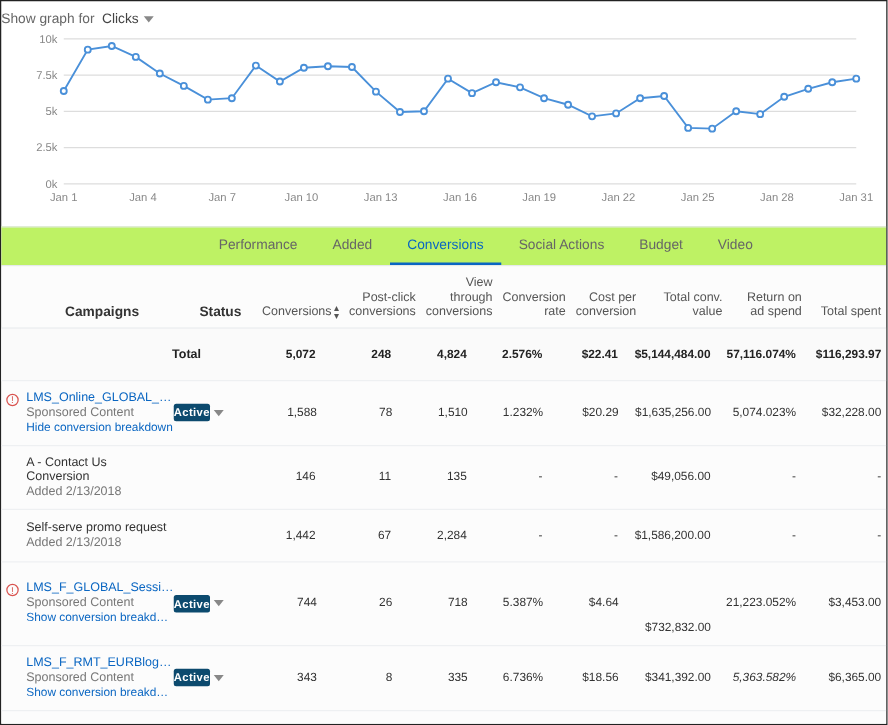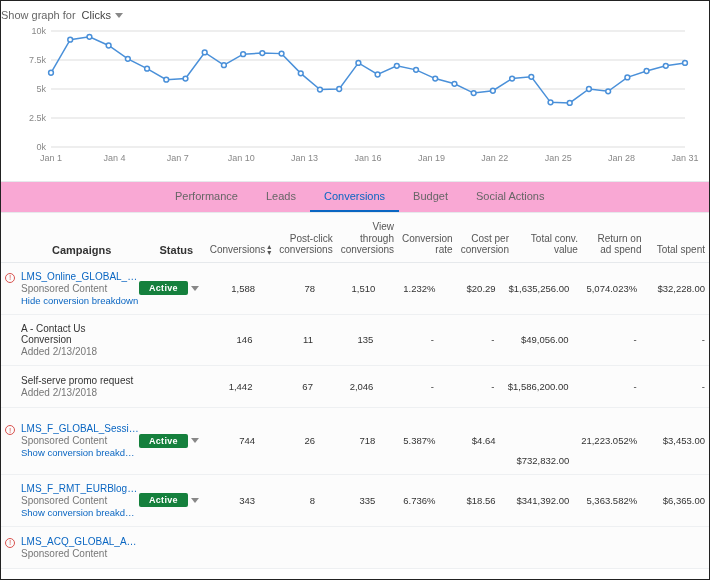--- a/index.html
+++ b/index.html
@@ -7,38 +7,38 @@
 .container { padding: 8px 0; }
 .header-row { display: flex; align-items: center; gap: 6px; color: #666; font-size: 11px; margin-bottom: 4px; }
 .dropdown-trigger { display: inline-flex; align-items: center; gap: 4px; color: #444; cursor: pointer; }
 .chevron-down { width: 0; height: 0; border-left: 4px solid transparent; border-right: 4px solid transparent; border-top: 5px solid #888; }
 .chart-area { width: 100%; height: 140px; position: relative; }
 .chart-svg { width: 100%; height: 100%; }
 .chart-axis { stroke: #ddd; stroke-width: 1; }
 .chart-tick-label { font-size: 9px; fill: #888; }
 .chart-line { fill: none; stroke: #4a90d9; stroke-width: 1.5; }
 .chart-point { fill: #fff; stroke: #4a90d9; stroke-width: 1.5; }
-.tabs-wrap { background: #f9a8d4; border-top: 1px solid #e6e9ec; border-bottom: 1px solid #e6e9ec; margin-top: 8px; }
+.tabs-wrap { background: #bef264; border-top: 1px solid #e6e9ec; border-bottom: 1px solid #e6e9ec; margin-top: 8px; }
 .tabs { display: flex; gap: 0; padding-left: 160px; }
 .tab { padding: 8px 14px; color: #666; font-size: 11px; cursor: pointer; border-bottom: 2px solid transparent; }
 .tab.active { color: #0a66c2; border-bottom-color: #0a66c2; font-weight: 500; }
 .table-wrap { background: #fcfcfc; }
 .col-header-row { display: flex; align-items: flex-end; padding: 8px 0 6px; border-bottom: 1px solid #e6e9ec; font-size: 10px; color: #555; }
 .col-campaigns { width: 140px; padding-left: 20px; font-weight: 700; color: #333; font-size: 11px; display:flex; align-items:flex-end;margin-left:31px;}
 .col-status { width: 60px; font-weight: 600; color: #333; font-size: 11px; display:flex; align-items:flex-end;}
 .col-num { width: 62px; text-align: right; padding: 0 4px; display: flex; align-items: flex-end; justify-content: flex-end; line-height: 1.15; }
 .sorter { display: inline-flex; flex-direction: column; margin-left: 2px; font-size:8px; line-height:.7;}
 .data-row { display: flex; align-items: center; padding: 8px 0; border-bottom: 1px solid #eef0f2; font-size: 10px; color: #333; min-height: 42px;}
 .total-row { font-weight: 600; color: #222; background:#fafafa;}
 .campaign-cell { width: 140px; padding-left: 20px; display: flex; flex-direction: column; gap: 1px; position:relative;}
 .campaign-cell .warn { position:absolute; left:4px; top:2px; width:10px; height:10px; border:1.2px solid #d9534f; border-radius:50%; color:#d9534f; font-size:8px; display:flex; align-items:center; justify-content:center;}
 .link { color: #0a66c2; font-size: 10px; white-space: nowrap; overflow: hidden; text-overflow: ellipsis; max-width: 118px; cursor: pointer; }
 .sub { color: #777; font-size: 10px; }
 .status-cell { width: 60px; display:flex; align-items:center; gap:3px;}
-.badge-active { background: #15803d; color: #fff; font-size: 9px; padding: 2px 10px; border-radius: 2px; font-weight: 600; letter-spacing:.3px;}
+.badge-active { background: #0c4a6e; color: #fff; font-size: 9px; padding: 2px 0; border-radius: 2px; font-weight: 600; letter-spacing:.3px;}
 .num-cell { width: 62px; text-align: right; padding: 0 4px; white-space:nowrap; font-size:9.5px;}
 </style>
 </head>
 <body>
 
 <div class="container">
 
 <div class="header-row">
   <span>Show graph for</span>
   <span class="dropdown-trigger">
@@ -106,24 +106,25 @@
         <circle cx="650.7878787878788" cy="40.80000000000001" r="2.4" class="chart-point"></circle>
         <circle cx="670" cy="37.900000000000006" r="2.4" class="chart-point"></circle>
       </svg>
 </div>
 
 </div>
 
 <div class="tabs-wrap">
   <div class="tabs" id="tabs">
       <div class="tab">Performance</div>
-      <div class="tab">Leads</div>
+      <div class="tab">Added</div>
       <div class="tab active">Conversions</div>
+      <div class="tab">Social Actions</div>
       <div class="tab">Budget</div>
-      <div class="tab">Social Actions</div>
+      <div class="tab">Video</div>
     </div>
 </div>
 
 <div class="table-wrap">
 
 <div class="col-header-row">
   <div class="col-campaigns">Campaigns</div>
   <div class="col-status">Status</div>
   <div class="col-num">
         <span>Conversions</span>
@@ -134,20 +135,34 @@
       </div>
   <div class="col-num">Post-click conversions</div>
   <div class="col-num">View through conversions</div>
   <div class="col-num">Conversion rate</div>
   <div class="col-num">Cost per conversion</div>
   <div class="col-num" style="width:76px">Total conv. value</div>
   <div class="col-num" style="width:70px">Return on ad spend</div>
   <div class="col-num" style="width:70px">Total spent</div>
 </div>
 
+<div class="data-row total-row">
+  <div class="campaign-cell"></div>
+  <div class="status-cell">
+        <span>Total</span>
+      </div>
+  <div class="num-cell">5,072</div>
+  <div class="num-cell">248</div>
+  <div class="num-cell">4,824</div>
+  <div class="num-cell">2.576%</div>
+  <div class="num-cell">$22.41</div>
+  <div class="num-cell" style="width:76px">$5,144,484.00</div>
+  <div class="num-cell" style="width:70px">57,116.074%</div>
+  <div class="num-cell" style="width:70px">$116,293.97</div>
+</div>
 
 <div id="rows">
       <div class="data-row">
         <div class="campaign-cell">
           <span class="warn">!</span>
           <span class="link" style="color: rgb(10, 102, 194);">LMS_Online_GLOBAL_Re…</span>
           <span class="sub">Sponsored Content</span>
           <span class="link" style="font-size: 9.5px;">Hide conversion breakdown</span>
         </div>
         <div class="status-cell">
@@ -179,21 +194,21 @@
         <div class="num-cell" style="width: 70px;">-</div>
       </div>
       <div class="data-row">
         <div class="campaign-cell">
           <span class="" style="color: rgb(51, 51, 51);">Self-serve promo request</span>
           <span class="sub">Added 2/13/2018</span>
         </div>
         <div class="status-cell"></div>
         <div class="num-cell">1,442</div>
         <div class="num-cell">67</div>
-        <div class="num-cell">2,046</div>
+        <div class="num-cell">2,284</div>
         <div class="num-cell">-</div>
         <div class="num-cell">-</div>
         <div class="num-cell" style="width: 76px;">$1,586,200.00</div>
         <div class="num-cell" style="width: 70px;">-</div>
         <div class="num-cell" style="width: 70px;">-</div>
       </div>
       <div class="data-row">
         <div class="campaign-cell">
           <span class="warn">!</span>
           <span class="link" style="color: rgb(10, 102, 194);">LMS_F_GLOBAL_Sessions…</span>
@@ -222,21 +237,21 @@
         <div class="status-cell">
           <span class="badge-active">Active</span>
           <span class="chevron-down"></span>
         </div>
         <div class="num-cell">343</div>
         <div class="num-cell">8</div>
         <div class="num-cell">335</div>
         <div class="num-cell">6.736%</div>
         <div class="num-cell">$18.56</div>
         <div class="num-cell" style="width: 76px;">$341,392.00</div>
-        <div class="num-cell" style="width: 70px;">5,363.582%</div>
+        <div class="num-cell" style="width: 70px; font-style: italic;">5,363.582%</div>
         <div class="num-cell" style="width: 70px;">$6,365.00</div>
       </div>
       <div class="data-row">
         <div class="campaign-cell">
           <span class="warn">!</span>
           <span class="link" style="color: rgb(10, 102, 194);">LMS_ACQ_GLOBAL_Advert…</span>
           <span class="sub">Sponsored Content</span>
         </div>
         <div class="status-cell"></div>
         <div class="num-cell"></div>

